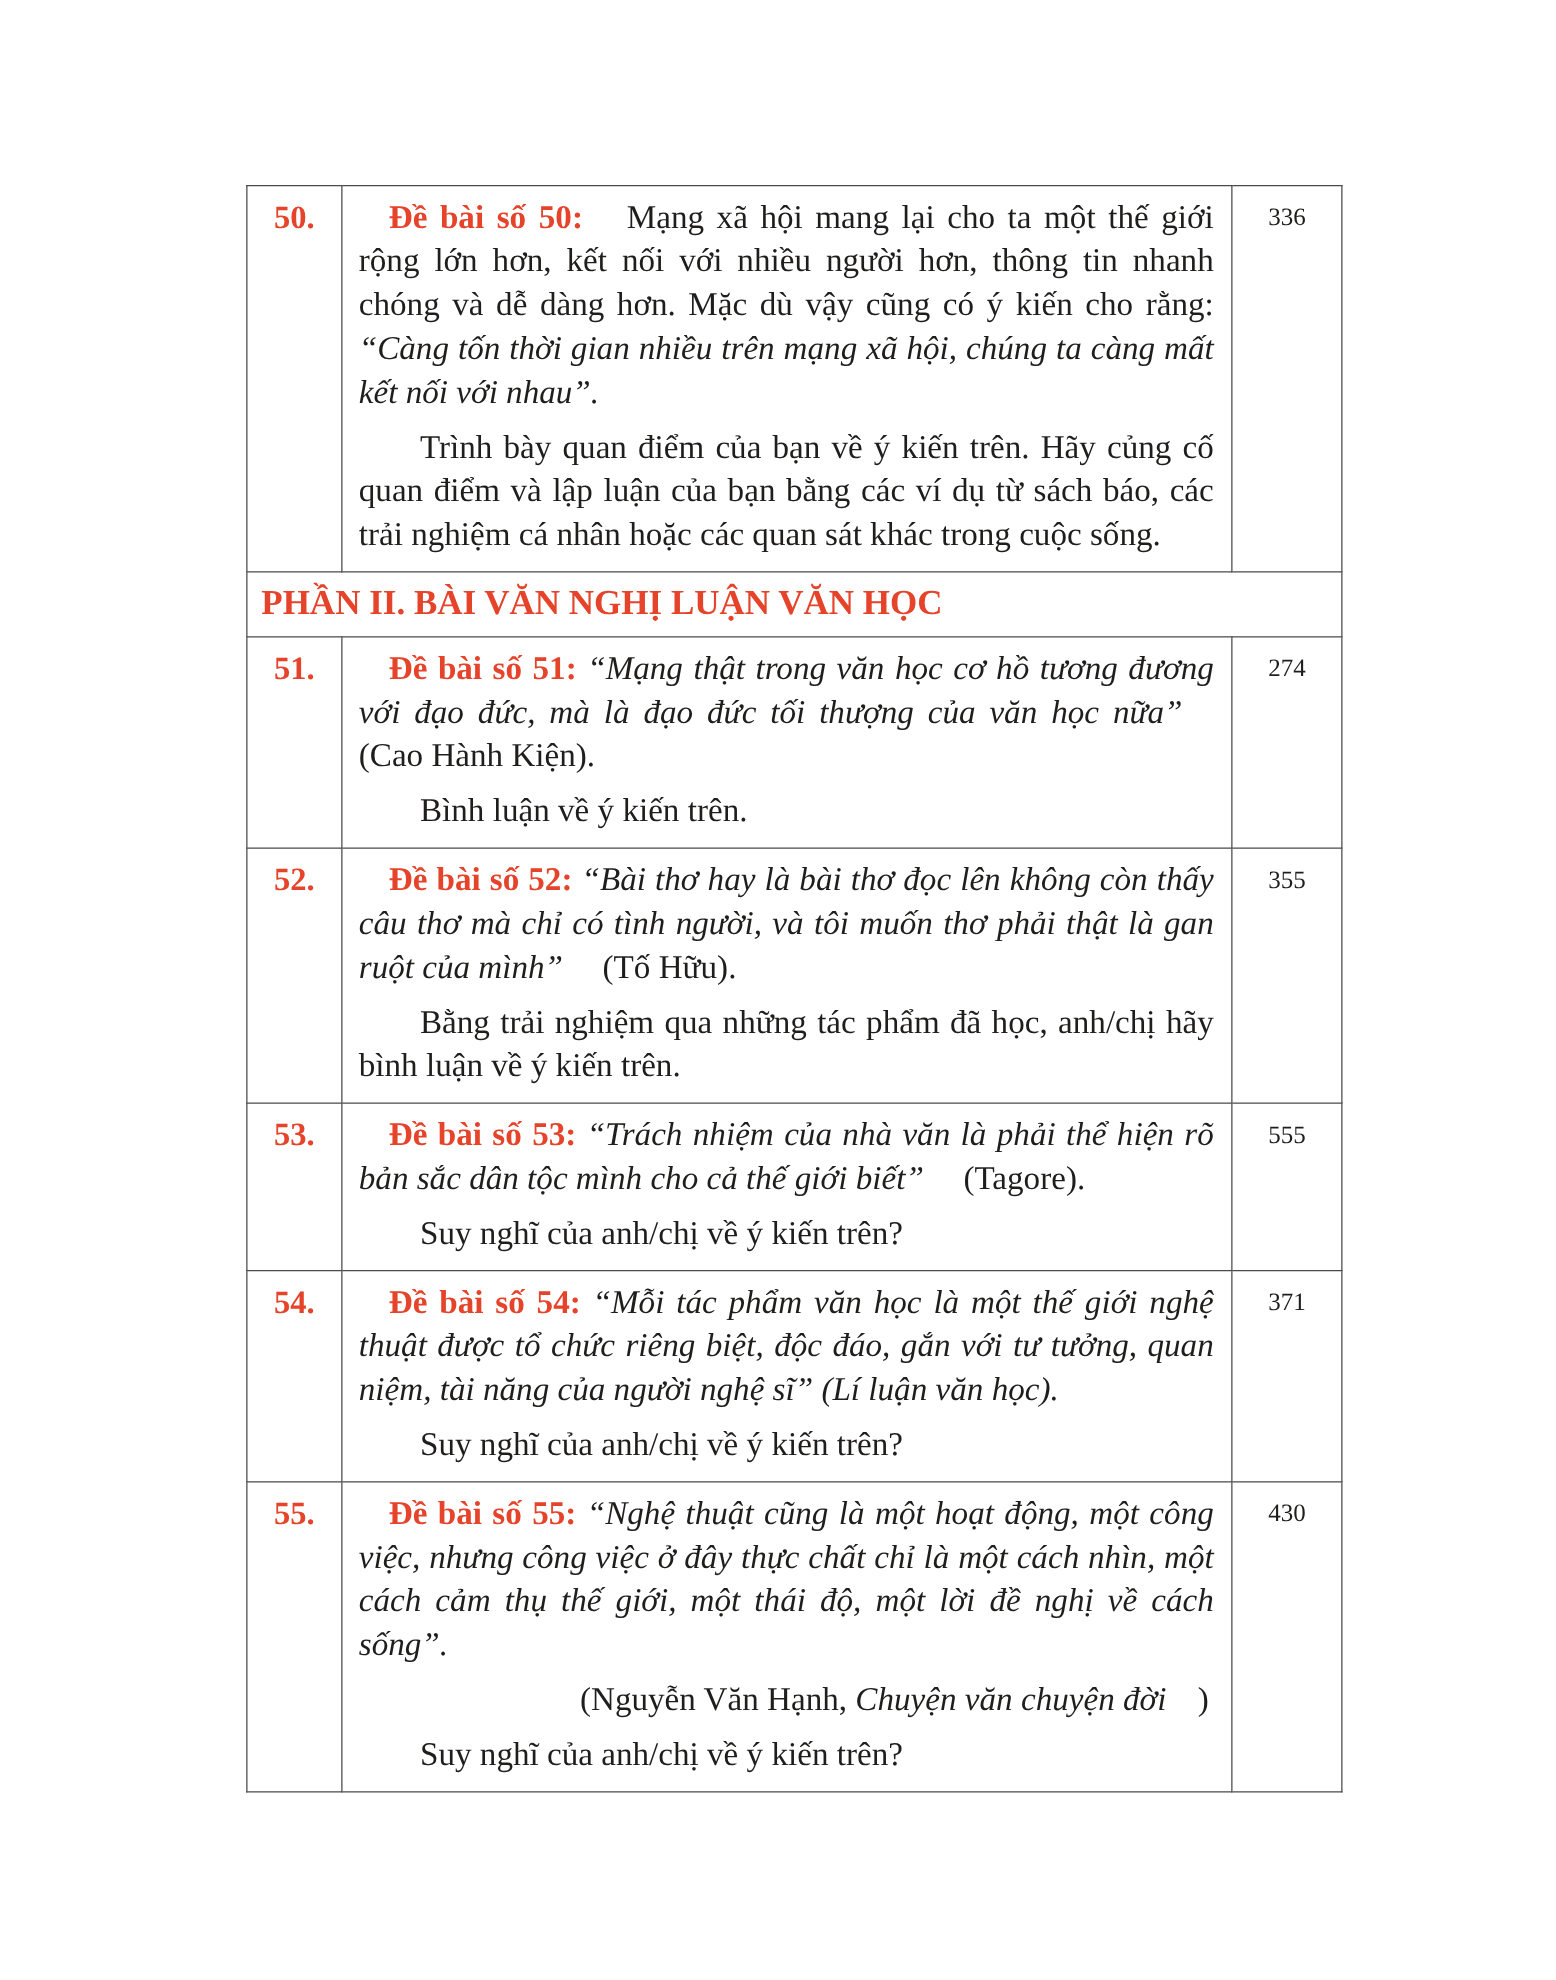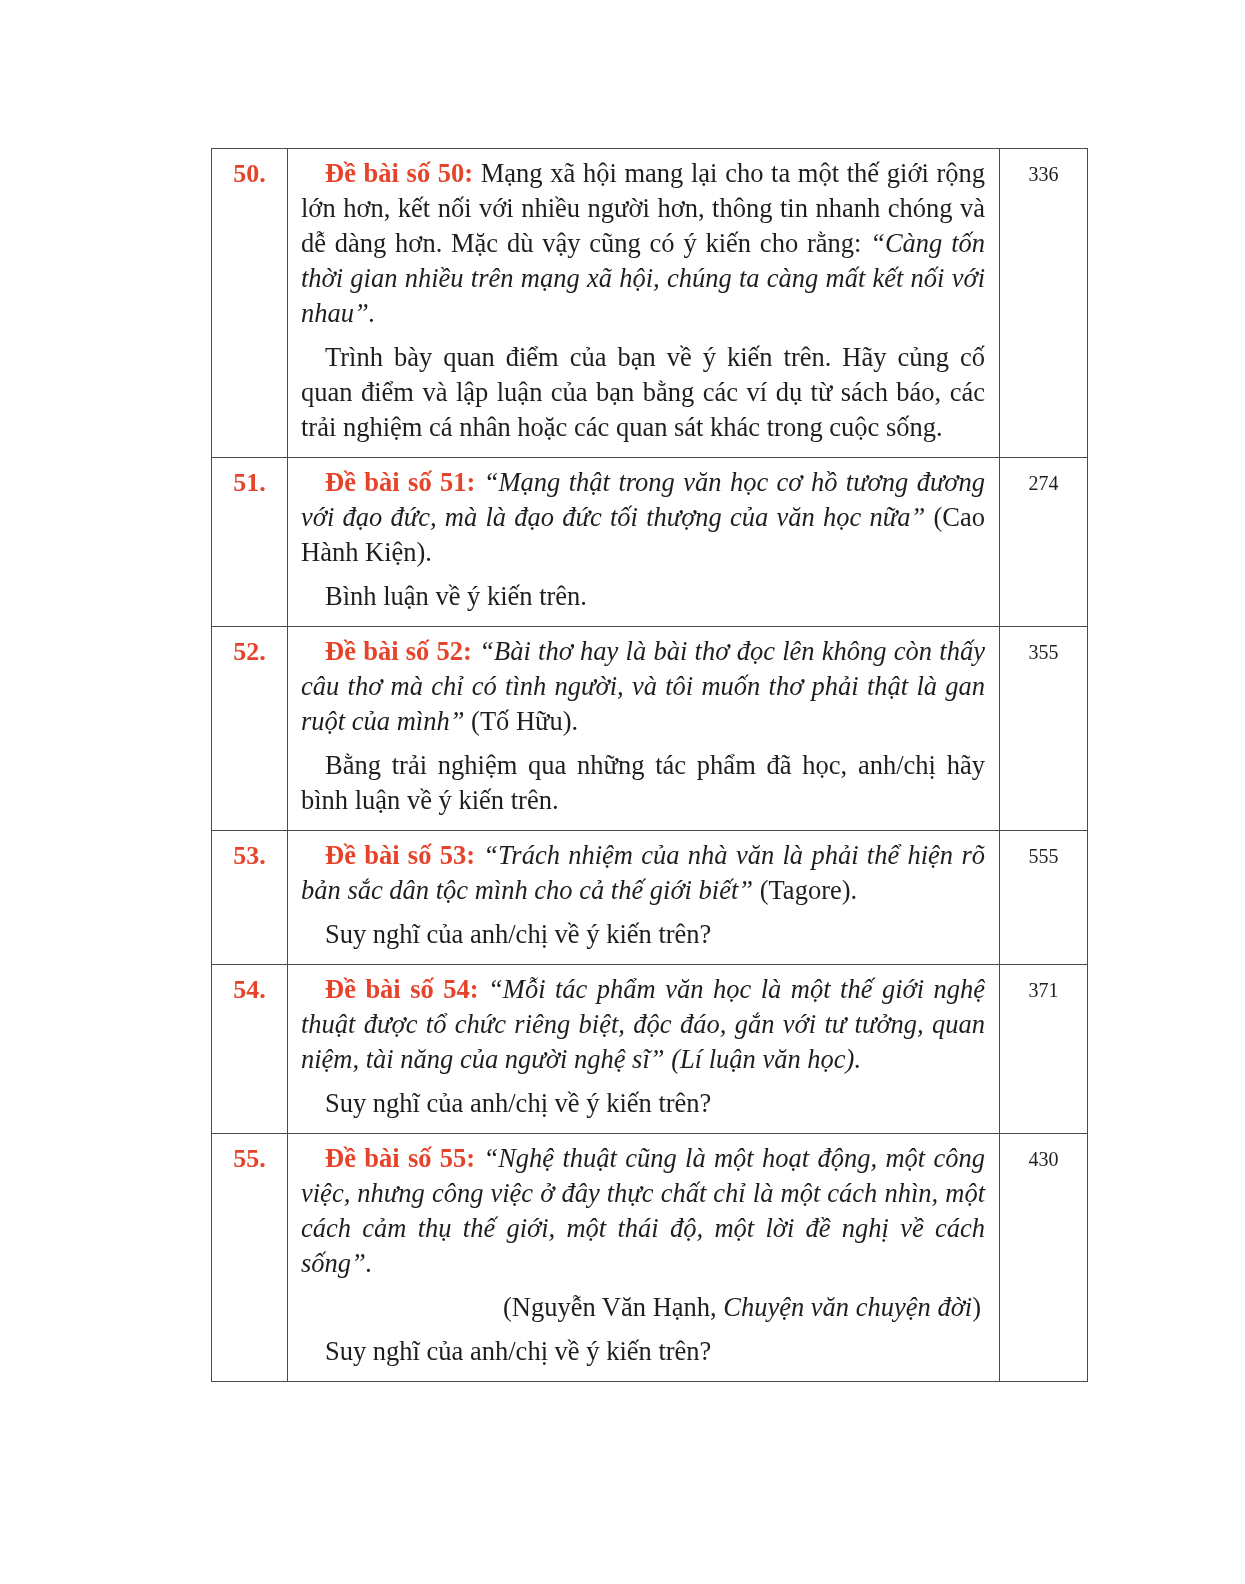--- a/index.html
+++ b/index.html
@@ -10,21 +10,21 @@
   }
   .page {
     position: relative;
     width: 1245px;
     height: 1584px;
     background: #ffffff;
     overflow: hidden;
   }
   .toc-table {
     position: absolute;
-    left: 211px;
+    left: 197px;
     top: 148px;
     width: 876px;
     border-collapse: collapse;
     table-layout: fixed;
   }
   .toc-table td {
     border: 1.5px solid var(--border, #4a4a4a);
     vertical-align: top;
     background: #ffffff;
   }
@@ -59,21 +59,21 @@
   .para.align-right {
     text-align: right;
     text-indent: 0;
     padding-right: 4px;
   }
   .seg-label {
     color: var(--accent, #e5432a);
     font-weight: bold;
   }
   .seg-italic { font-style: italic; }
-  .seg-normal { font-style: normal; }
+  .seg-normal { font-style: normal; margin-left: 25px; }
   .section-cell {
     padding: 8px 10px 9px 11px;
     color: var(--accent, #e5432a);
     font-weight: bold;
     font-size: 28px;
     line-height: 34px;
     text-align: left;
   }
 </style>
 </head>
@@ -82,20 +82,23 @@
 <div class="page">
   <table class="toc-table">
     <tbody>
         <tr>
           <td class="num-cell">50.</td>
           <td class="content-cell">
             <p class="para"><span class="seg-label">Đề bài số 50:</span><span class="seg-normal"> Mạng xã hội mang lại cho ta một thế giới rộng lớn hơn, kết nối với nhiều người hơn, thông tin nhanh chóng và dễ dàng hơn. Mặc dù vậy cũng có ý kiến cho rằng: </span><span class="seg-italic">“Càng tốn thời gian nhiều trên mạng xã hội, chúng ta càng mất kết nối với nhau”.</span></p>
             <p class="para"><span class="seg-normal">Trình bày quan điểm của bạn về ý kiến trên. Hãy củng cố quan điểm và lập luận của bạn bằng các ví dụ từ sách báo, các trải nghiệm cá nhân hoặc các quan sát khác trong cuộc sống.</span></p>
           </td>
           <td class="page-cell">336</td>
+        </tr>
+        <tr>
+          <td colspan="3" class="section-cell">PHẦN II. BÀI VĂN NGHỊ LUẬN VĂN HỌC</td>
         </tr>
         <tr>
           <td class="num-cell">51.</td>
           <td class="content-cell">
             <p class="para"><span class="seg-label">Đề bài số 51:</span><span class="seg-italic"> “Mạng thật trong văn học cơ hồ tương đương với đạo đức, mà là đạo đức tối thượng của văn học nữa”</span><span class="seg-normal"> (Cao Hành Kiện).</span></p>
             <p class="para"><span class="seg-normal">Bình luận về ý kiến trên.</span></p>
           </td>
           <td class="page-cell">274</td>
         </tr>
         <tr>

